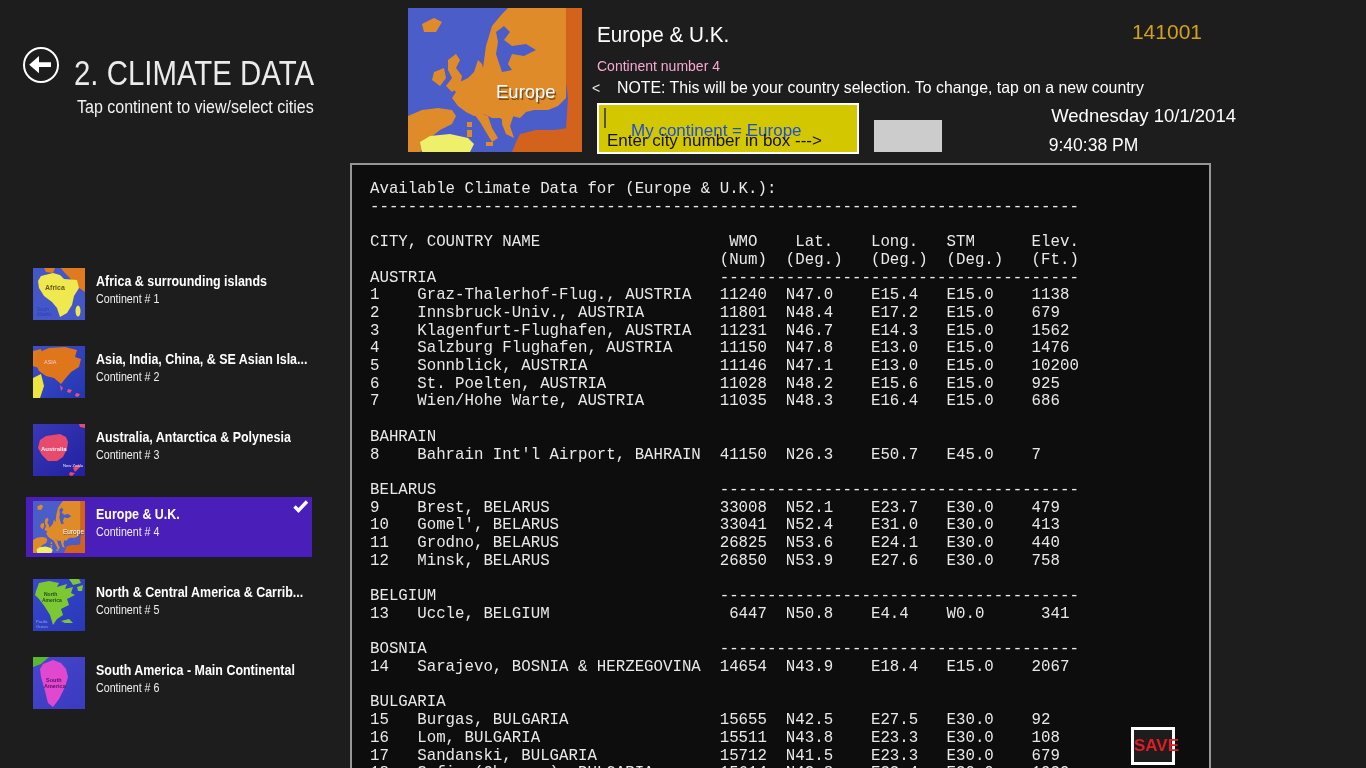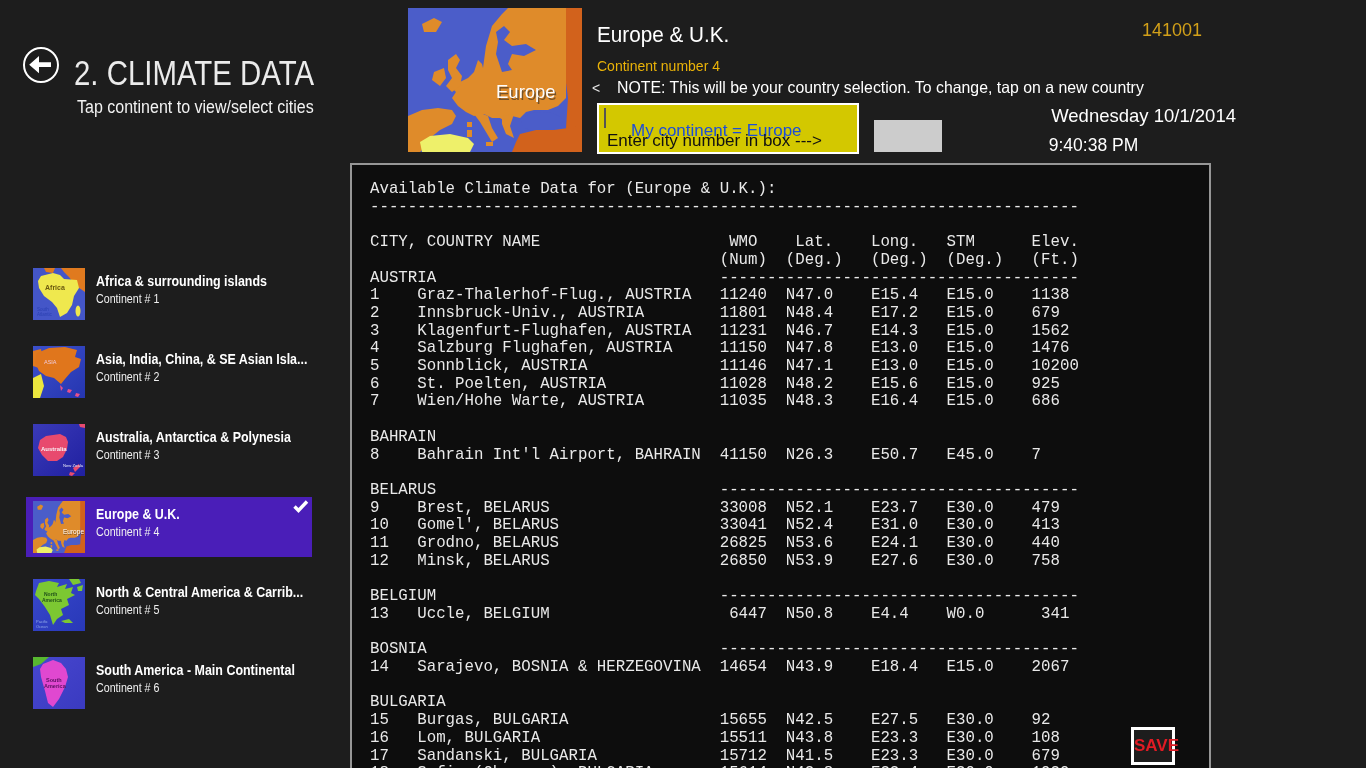--- a/index.html
+++ b/index.html
@@ -12,21 +12,21 @@
 
 <div class="abs" style="left:23px;top:47px;width:36px;height:36px;border:2.2px solid #fff;border-radius:50%;">
   <svg width="31" height="31" viewBox="0 0 31 31" style="position:absolute;left:0;top:0;">
     <polygon points="4.2,15.7 14,7.1 14,13.3 26,13.3 26,18.1 14,18.1 14,24.3" fill="#fff"></polygon>
   </svg>
 </div>
 
 <div class="abs" style="left:74px;top:53px;font-size:35px;color:#ebebeb;white-space:nowrap;transform:scaleX(0.84);transform-origin:left top;">2. CLIMATE DATA</div>
 <div class="abs" style="left:77px;top:97px;font-size:17.5px;color:#f2f2f2;white-space:nowrap;transform:scaleX(0.915);transform-origin:left top;">Tap continent to view/select cities</div>
 
-<div class="abs" style="left:1092px;top:20px;width:110px;font-size:18px;color:#d2a019;text-align:right;">141001</div>
+<div class="abs" style="left:1092px;top:20px;width:110px;font-size:21px;color:#d2a019;text-align:right;">141001</div>
 
 <div class="abs" style="left:408px;top:8px;width:174px;height:144px;"><svg width="174" height="144" viewBox="0 0 174 144" preserveAspectRatio="none">
 <rect width="174" height="144" fill="#4b5dc9"></rect>
 <polygon points="156,0 174,0 174,144 160,144 158,120 160,90 156,60 157,30" fill="#d2621c"></polygon>
 <polygon points="75,60 78,38 84,18 94,6 100,0 158,0 158,90 150,98 140,102 126,102 118,104 112,110 104,108 98,114 92,110 84,110 76,106 66,108 58,104 50,98 44,90 48,84 42,78 52,74 60,70 66,64 70,52 74,56" fill="#df8b2a"></polygon>
 <polygon points="88,24 96,18 102,24 96,32 104,38 118,36 128,42 116,48 104,46 100,56 104,62 94,64 88,46 90,34" fill="#4b5dc9"></polygon>
 <polygon points="0,108 14,102 30,100 44,102 48,108 44,116 32,122 22,130 16,140 12,144 0,144" fill="#df8b2a"></polygon>
 <polygon points="40,52 48,46 52,52 48,60 54,68 52,78 44,84 38,78 44,70 40,62" fill="#df8b2a"></polygon>
 <polygon points="26,64 36,60 38,70 32,78 24,72" fill="#df8b2a"></polygon>
 <polygon points="14,16 26,10 34,14 28,24 16,24" fill="#df8b2a"></polygon>
@@ -36,21 +36,21 @@
 <rect x="59" y="114" width="5" height="5" fill="#df8b2a"></rect>
 <rect x="59" y="122" width="5" height="7" fill="#df8b2a"></rect>
 <ellipse cx="134" cy="114" rx="21" ry="10" fill="#4b5dc9"></ellipse>
 <polygon points="112,126 128,122 146,122 174,118 174,144 104,144 108,134" fill="#d2621c"></polygon>
 <polygon points="12,134 22,128 42,126 60,130 66,136 62,144 14,144" fill="#eef06a"></polygon>
 <text x="89.5" y="91.5" font-size="18.5" fill="#222" opacity="0.55" style="font-family:'Liberation Sans',sans-serif;">Europe</text>
 <text x="88" y="90" font-size="18.5" fill="#fdfdfd" style="font-family:'Liberation Sans',sans-serif;">Europe</text>
 </svg></div>
 
 <div class="abs" style="left:597px;top:22px;font-size:22.5px;color:#fff;white-space:nowrap;transform:scaleX(0.92);transform-origin:left top;">Europe &amp; U.K.</div>
-<div class="abs" style="left:597px;top:58px;font-size:14px;color:#eab308;white-space:nowrap;">Continent number 4</div>
+<div class="abs" style="left:597px;top:58px;font-size:14px;color:#f9a8d4;white-space:nowrap;">Continent number 4</div>
 <div class="abs" style="left:592px;top:80px;font-size:14px;color:#e8e8e8;">&lt;</div>
 <div class="abs" style="left:617px;top:78px;font-size:16.5px;color:#fff;white-space:nowrap;transform:scaleX(0.96);transform-origin:left top;">NOTE: This will be your country selection. To change, tap on a new country</div>
 
 <div class="abs" style="left:597px;top:103px;width:262px;height:51px;background:#d3c800;border:2px solid #fff;">
   <div style="position:absolute;left:5px;top:3px;width:1.5px;height:20px;background:#555;"></div>
   <div style="position:absolute;left:8px;top:16px;font-size:17px;color:#1d4ed8;white-space:nowrap;padding-left:24px;">My continent = Europe</div>
   <div style="position:absolute;left:8px;top:26px;font-size:17px;color:#111;white-space:nowrap;">Enter city number in box ---&gt;</div>
 </div>
 
 <div class="abs" style="left:874px;top:120px;width:68px;height:32px;background:#cccccc;"></div>

